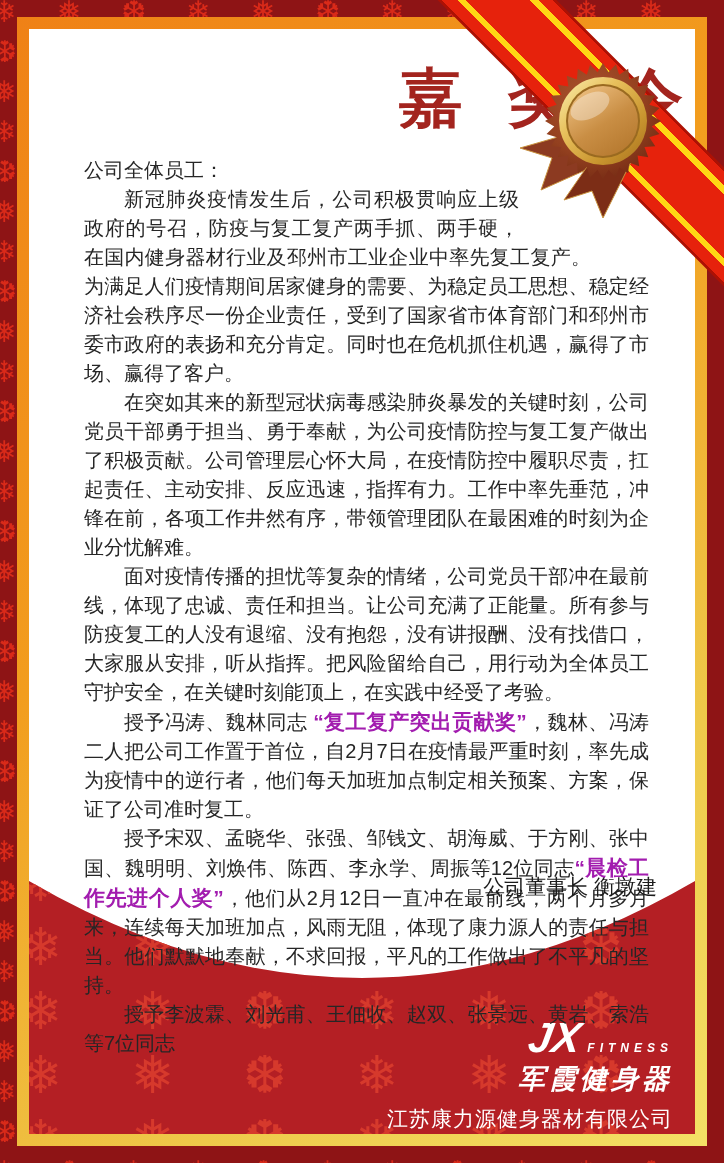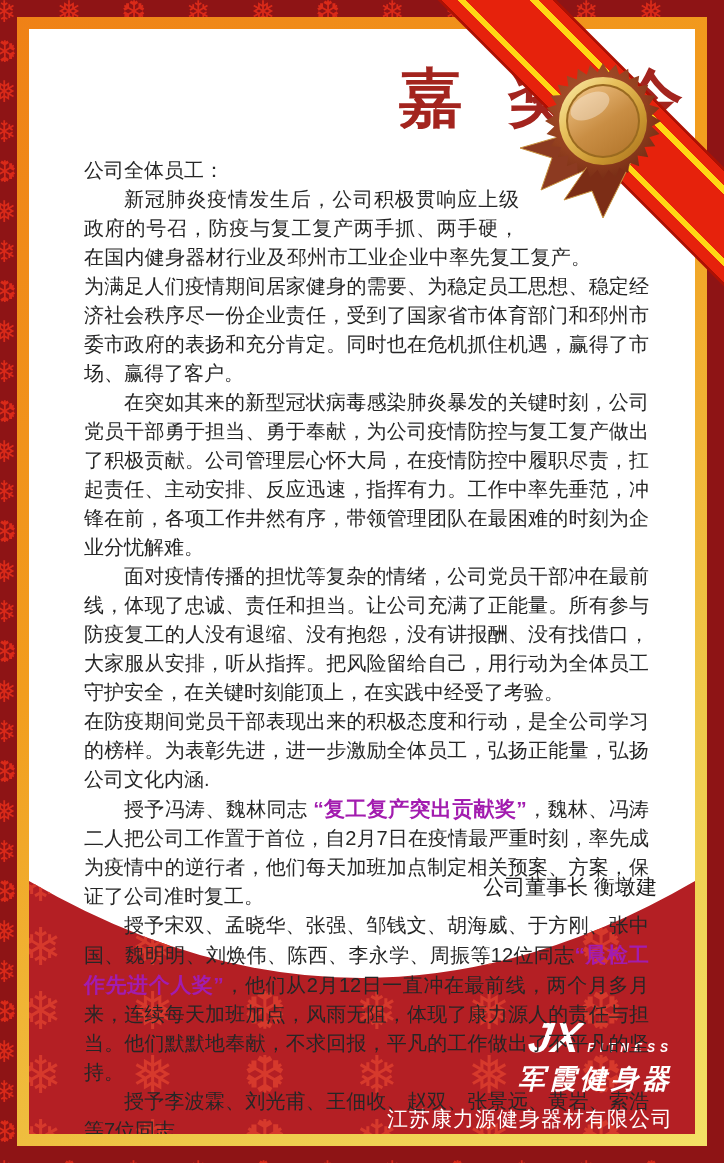--- a/index.html
+++ b/index.html
@@ -73,21 +73,20 @@
     <div class="doc">
       <div class="doc-title">嘉 奖 令</div>
       <div class="body">
         <span class="wrapA"></span>
         <span class="wrapB"></span>
         <p class="para">公司全体员工：</p>
         <div>
             <p class="para ind"><span>新冠肺炎疫情发生后，公司积极贯响应上级政府的号召，防疫与复工复产两手抓、两手硬，在国内健身器材行业及邳州市工业企业中率先复工复产。为满足人们疫情期间居家健身的需要、为稳定员工思想、稳定经济社会秩序尽一份企业责任，受到了国家省市体育部门和邳州市委市政府的表扬和充分肯定。同时也在危机抓住机遇，赢得了市场、赢得了客户。</span></p>
             <p class="para ind"><span>在突如其来的新型冠状病毒感染肺炎暴发的关键时刻，公司党员干部勇于担当、勇于奉献，为公司疫情防控与复工复产做出了积极贡献。公司管理层心怀大局，在疫情防控中履职尽责，扛起责任、主动安排、反应迅速，指挥有力。工作中率先垂范，冲锋在前，各项工作井然有序，带领管理团队在最困难的时刻为企业分忧解难。</span></p>
             <p class="para ind"><span>面对疫情传播的担忧等复杂的情绪，公司党员干部冲在最前线，体现了忠诚、责任和担当。让公司充满了正能量。所有参与防疫复工的人没有退缩、没有抱怨，没有讲报酬、没有找借口，大家服从安排，听从指挥。把风险留给自己，用行动为全体员工守护安全，在关键时刻能顶上，在实践中经受了考验。</span></p>
-            <p class="para"><span>在防疫期间党员干部表现出来的积极态度和行动，是全公司学习的榜样。为表彰先进，进一步激励全体员工，弘扬正能量，弘扬公司文化内涵.</span></p>
             <p class="para ind"><span>授予冯涛、魏林同志 </span><span class="award">“复工复产突出贡献奖”</span><span>，魏林、冯涛二人把公司工作置于首位，自2月7日在疫情最严重时刻，率先成为疫情中的逆行者，他们每天加班加点制定相关预案、方案，保证了公司准时复工。</span></p>
             <p class="para ind"><span>授予宋双、孟晓华、张强、邹钱文、胡海威、于方刚、张中国、魏明明、刘焕伟、陈西、李永学、周振等12位同志</span><span class="award">“晨检工作先进个人奖”</span><span>，他们从2月12日一直冲在最前线，两个月多月来，连续每天加班加点，风雨无阻，体现了康力源人的责任与担当。他们默默地奉献，不求回报，平凡的工作做出了不平凡的坚持。</span></p>
             <p class="para ind"><span>授予李波霖、刘光甫、王佃收、赵双、张景远、黄岩、索浩等7位同志</span></p>
           </div>
       </div>
     </div>
 
     <div class="signature">
       <div>公司董事长  衡墩建</div>
     </div>

